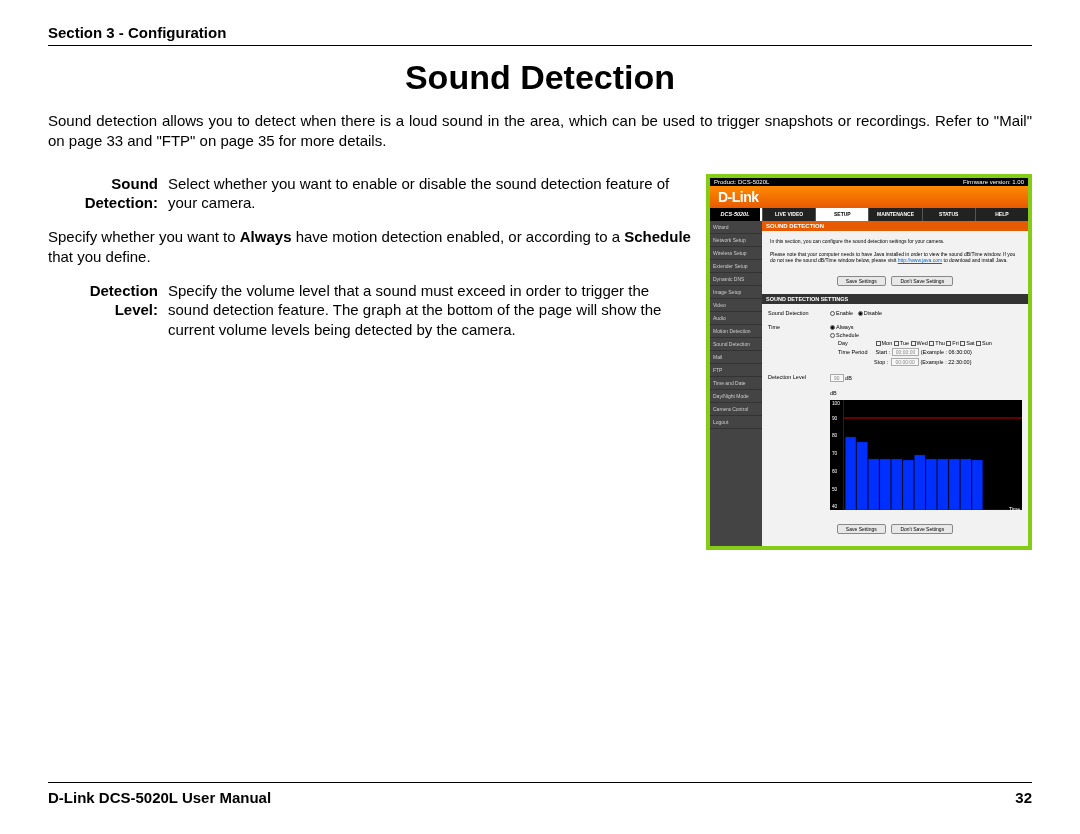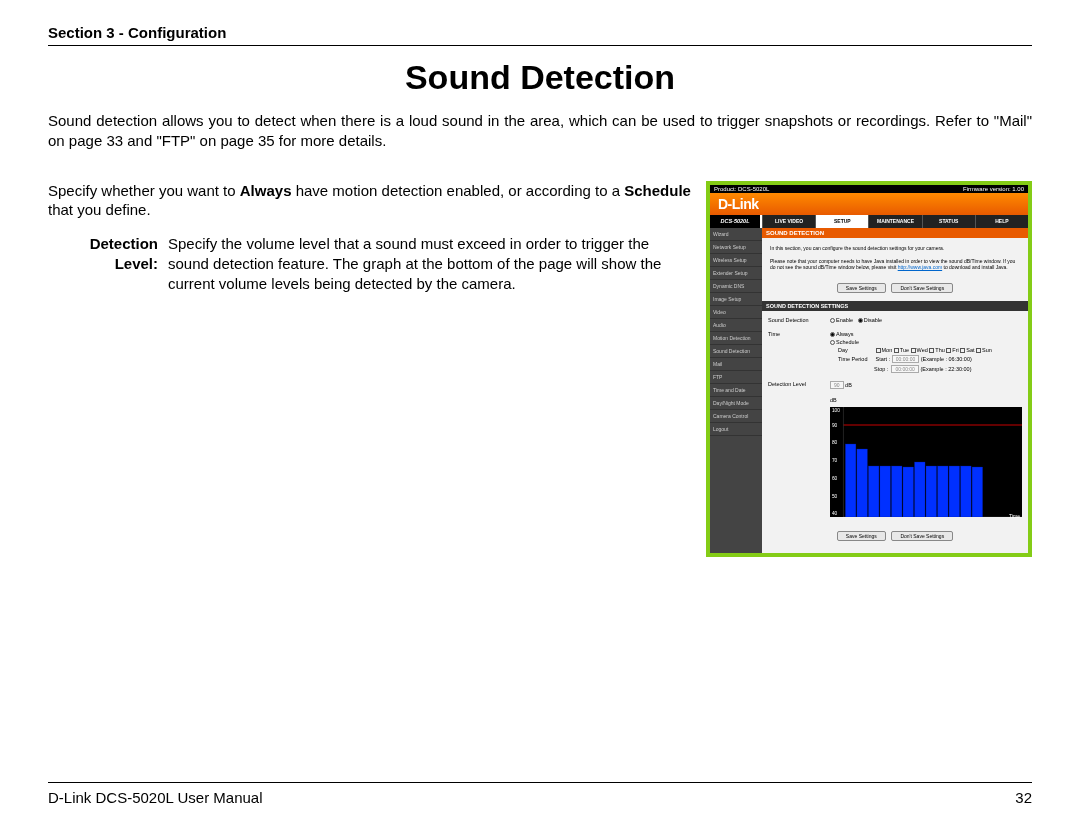--- a/index.html
+++ b/index.html
@@ -23,21 +23,21 @@
   }
   .title {
     text-align: center;
     font-size: 34px;
     font-weight: 700;
     margin: 6px 0 14px 0;
   }
   .intro {
     font-size: 15px;
     line-height: 1.35;
-    margin-bottom: 29px;
+    margin-bottom: 22px;
     text-align: justify;
   }
   .content-row {
     display: flex;
     gap: 14px;
     align-items: flex-start;
   }
   .defs {
     flex: 1 1 auto;
   }
@@ -124,33 +124,37 @@
   .tiny-input{display:inline-block;border:1px solid #aaa;background:#f7f7f7;font-size:5px;padding:0 3px;color:#888;}
   .graph {
     background:#000; height:110px; margin:4px 0 6px 0; position:relative;
   }
   .graph .axis-label{position:absolute;color:#fff;font-size:5px;}
   .graph svg{width:100%;height:100%;}
   .footer {
     position:absolute; left:48px; right:48px; bottom:28px;
     border-top:1.5px solid #000; padding-top:6px;
     display:flex; justify-content:space-between;
-    font-weight:400; font-size:15px;
+    font-weight:700; font-size:15px;
   }
 </style>
 </head>
 <body>
 
 <div class="page">
   <div class="section-header">Section 3 - Configuration</div>
   <h1 class="title">Sound Detection</h1>
   <p class="intro">Sound detection allows you to detect when there is a loud sound in the area, which can be used to trigger snapshots or recordings. Refer to "Mail" on page 33 and "FTP" on page 35 for more details.</p>
 
   <div class="content-row">
     <div class="defs">
+      <div class="def">
+        <div class="term">Sound Detection:</div>
+        <div class="desc">Select whether you want to enable or disable the sound detection feature of your camera.</div>
+      </div>
       <div class="def">
         <div class="desc">Specify whether you want to <b>Always</b> have motion detection enabled, or according to a <b>Schedule</b> that you define.</div>
       </div>
       <div class="def">
         <div class="term">Detection Level:</div>
         <div class="desc">Specify the volume level that a sound must exceed in order to trigger the sound detection feature. The graph at the bottom of the page will show the current volume levels being detected by the camera.</div>
       </div>
     </div>
 
     <div class="shot">

